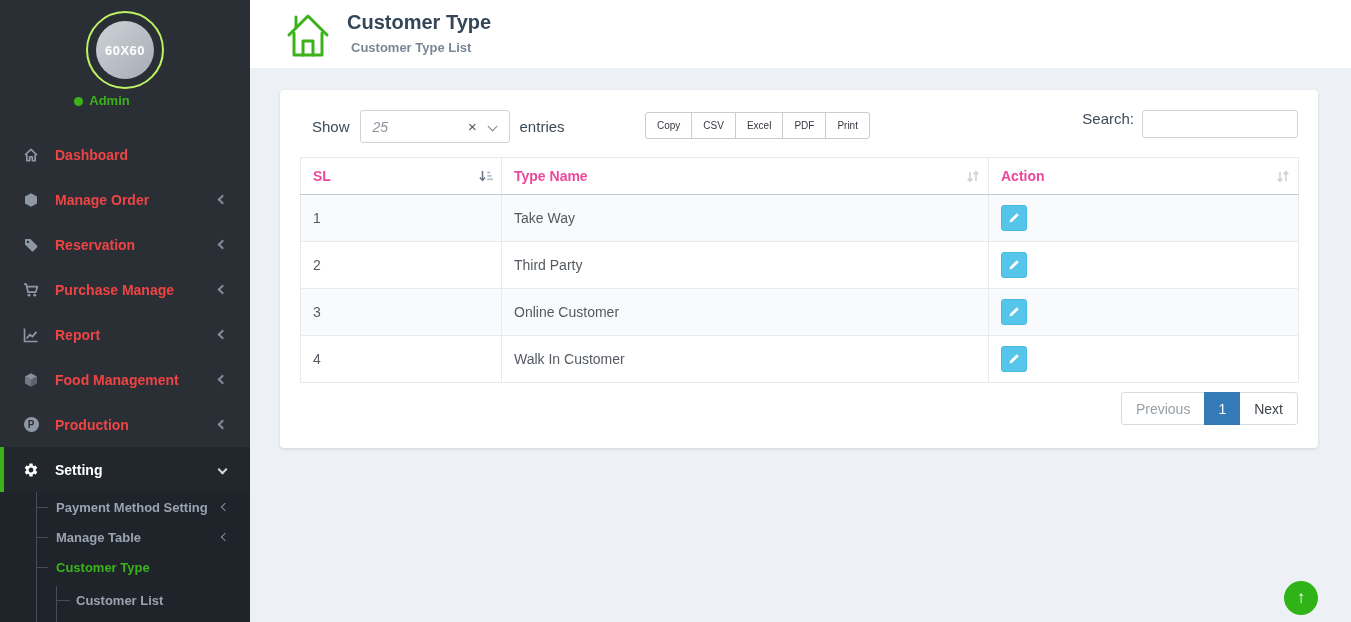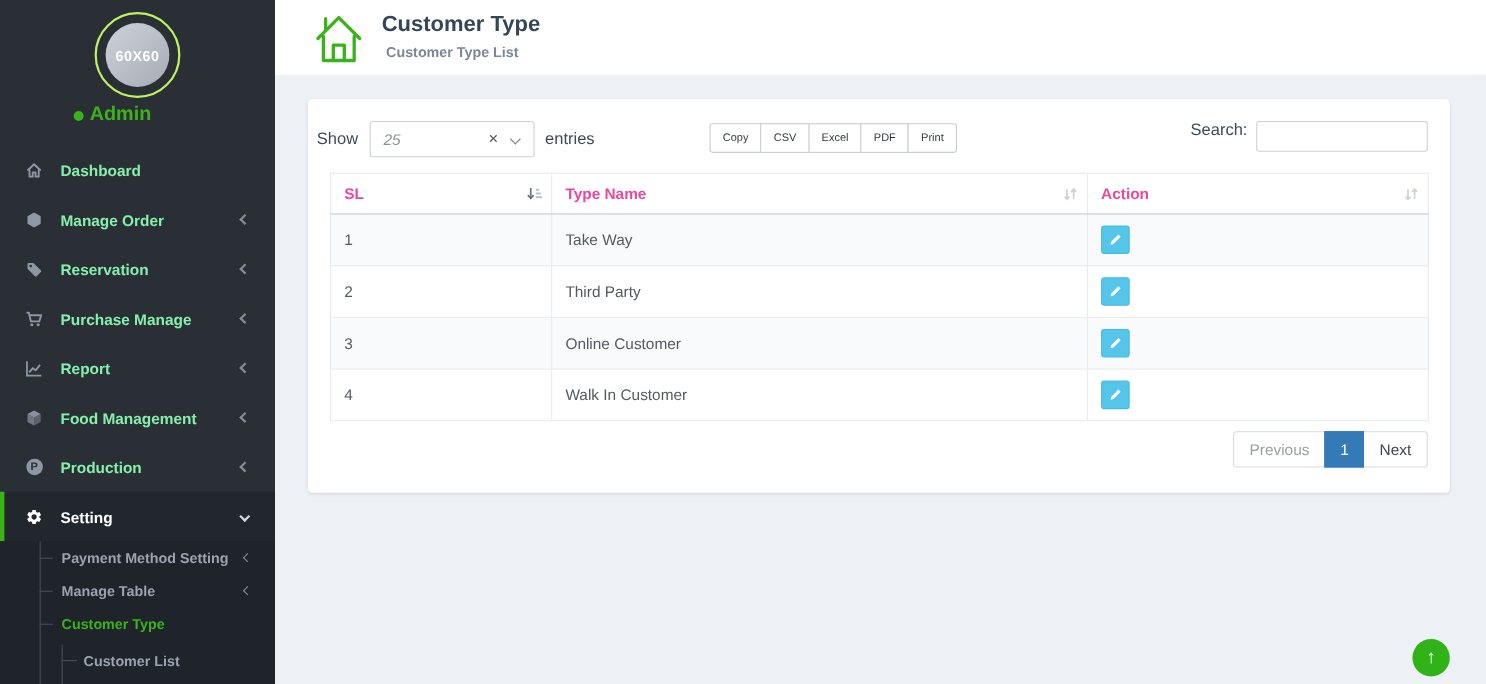--- a/index.html
+++ b/index.html
@@ -9,27 +9,27 @@
     background:#edf0f4; position:relative; overflow:hidden;
   }
 
   
   .sidebar { position:absolute; left:0; top:0; width:250px; height:622px; background:#2a2f36; z-index:5; }
   .avatar-ring { position:absolute; left:86px; top:11px; width:78px; height:78px; border-radius:50%;
     border:2px solid #bef264; display:flex; align-items:center; justify-content:center; }
   .avatar-inner { width:58px; height:58px; border-radius:50%;
     background:linear-gradient(135deg,#ced2d8,#a7acb5); color:#fff; font-size:13px; font-weight:bold;
     display:flex; align-items:center; justify-content:center; letter-spacing:.5px; }
-  .admin-row { position:absolute; top:93px; width:204px; text-align:center; font-size:18px; font-weight:700; color:#3cb21a; }
+  .admin-row { position:absolute; top:93px; width:204px; text-align:center; font-size:13px; font-weight:700; color:#3cb21a; }
   .online-dot { display:inline-block; width:9px; height:9px; border-radius:50%; background:#3cb21a; margin-right:6px; vertical-align:-1px; }
 
   .menu { position:absolute; top:132px; left:0; width:250px; }
   .mitem { height:45px; display:flex; align-items:center; padding:0 22px; position:relative; cursor:pointer; }
   .micon { width:18px; display:flex; justify-content:center; align-items:center; margin-right:15px; color:#8e97a6; flex:none; }
-  .mlabel { font-size:14px; font-weight:700; color:#86efac; }
+  .mlabel { font-size:14px; font-weight:700; color:#ef4444; }
   .mitem.active { background:#22272e; border-left:4px solid #3cb21a; padding-left:18px; }
   .mitem.active .mlabel { color:#fff; }
   .mitem.active .micon { color:#fff; }
   .chev { position:absolute; right:24px; width:7px; height:7px;
     border-left:2px solid #828b99; border-bottom:2px solid #828b99; }
   .chev.left { transform:rotate(45deg); }
   .chev.down { transform:rotate(-45deg); border-color:#d4d8de; top:19px; }
   .pbadge { width:15px; height:15px; border-radius:50%; background:#8e97a6; color:#2a2f36;
     font-size:10px; font-weight:bold; display:flex; align-items:center; justify-content:center; }
 
@@ -48,21 +48,21 @@
   
   .topbar { position:absolute; left:250px; top:0; width:1101px; height:68px; background:#fff; }
   .home-big { position:absolute; left:35px; top:10px; }
   .page-title { position:absolute; left:97px; top:11px; font-size:20px; font-weight:700; color:#344658; }
   .page-subtitle { position:absolute; left:101px; top:40px; font-size:13px; font-weight:700; color:#7b8794; }
 
   
   .card { position:absolute; left:280px; top:90px; width:1038px; height:358px; background:#fff;
     border-radius:4px; box-shadow:0 1px 3px rgba(50,60,70,.14); }
 
-  .show-group { position:absolute; left:8px; top:20px; height:33px; display:flex; align-items:center;
+  .show-group { position:absolute; left:32px; top:20px; height:33px; display:flex; align-items:center;
     font-size:15px; color:#3d4a57; }
   .select-box { width:150px; height:33px; border:1px solid #ccd2d8; border-radius:3px; margin:0 10px;
     position:relative; display:flex; align-items:center; padding:0 12px; color:#8d939c; font-size:14px;
     background:#fff; cursor:pointer;font-style:italic; }
   .clear-x { position:absolute; right:32px; color:#4c5258; font-size:15px; line-height:1; cursor:pointer; }
   .select-caret { position:absolute; right:13px; top:12px; width:7px; height:7px;
     border-left:1.6px solid #79818b; border-bottom:1.6px solid #79818b; transform:rotate(-45deg); }
 
   .export-group { position:absolute; left:365px; top:22px; display:flex; }
   .export-btn { height:27px; padding:0 11px; display:flex; align-items:center; background:#fff;

